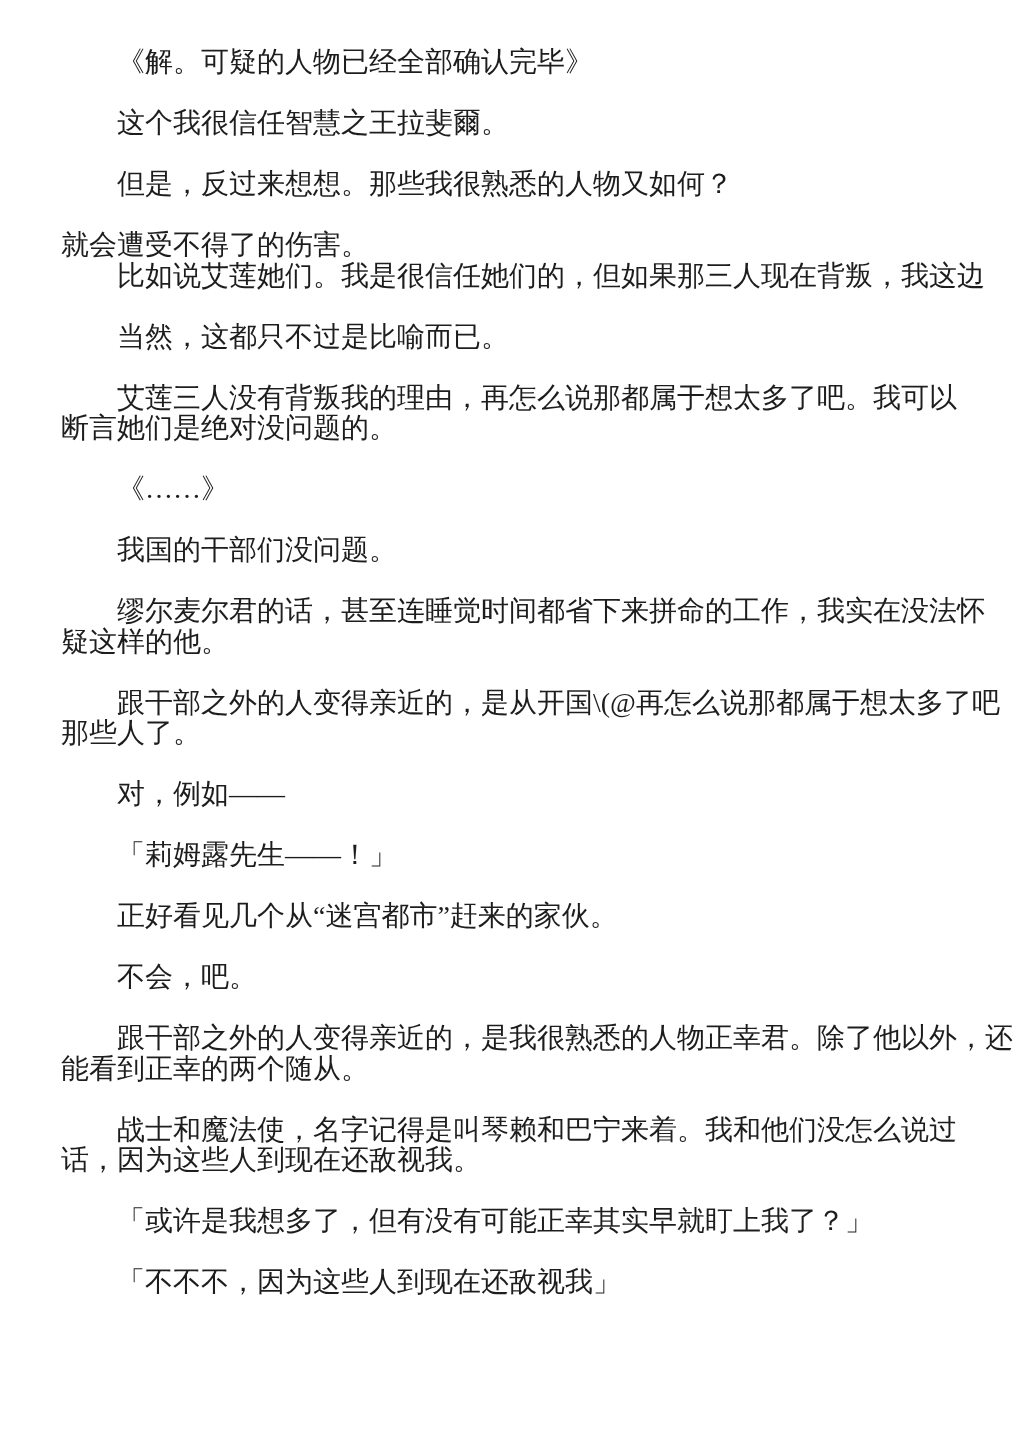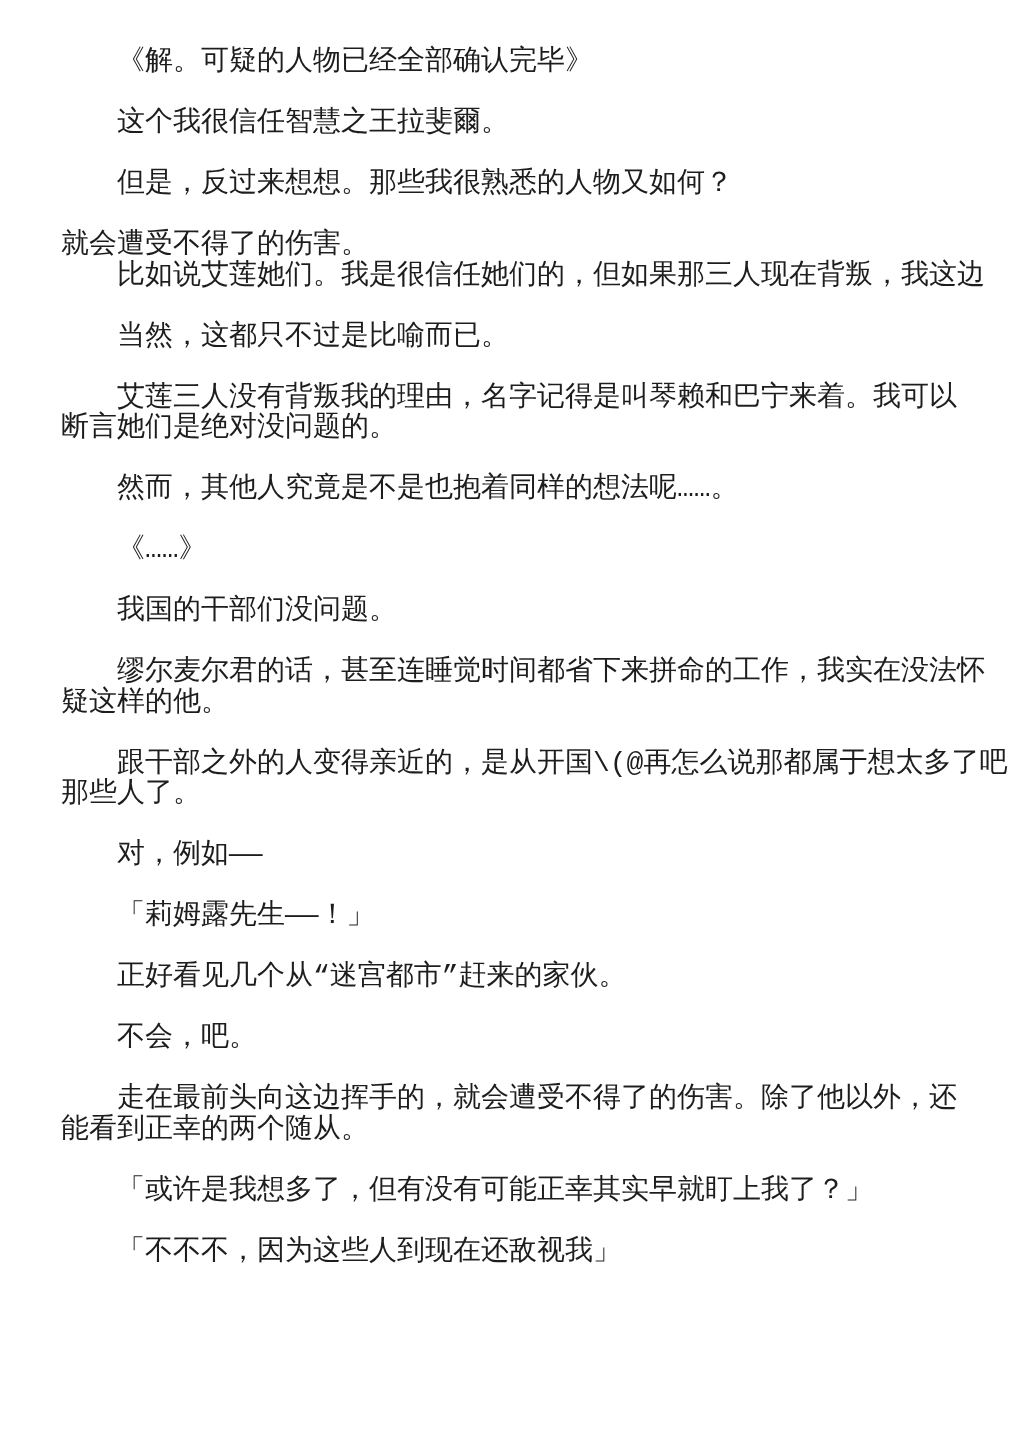--- a/index.html
+++ b/index.html
@@ -10,21 +10,21 @@
     width: 1017px;
     height: 1437px;
     background: #ffffff;
     overflow: hidden;
   }
   .page {
     box-sizing: border-box;
     width: 1017px;
     height: 1437px;
     padding: 47px 60px 0 61px;
-    font-family: Liberation Mono, monospace;
+    font-family: Liberation Serif, serif;
     font-size: 28px;
     line-height: 30.5px;
     color: #1d1d1d;
   }
   .para {
     margin: 0 0 30.5px 0;
     padding: 0;
   }
   .line {
     display: block;
@@ -54,27 +54,24 @@
   <p class="para">
     <span class="line">就会遭受不得了的伤害。</span>
     <span class="line indent">比如说艾莲她们。我是很信任她们的，但如果那三人现在背叛，我这边</span>
   </p>
 
   <p class="para">
     <span class="line indent">当然，这都只不过是比喻而已。</span>
   </p>
 
   <p class="para">
-    <span class="line indent">艾莲三人没有背叛我的理由，名字记得是叫琴赖和巴宁来着。我可以</span>
+    <span class="line indent">艾莲三人没有背叛我的理由，再怎么说那都属于想太多了吧。我可以</span>
     <span class="line">断言她们是绝对没问题的。</span>
   </p>
 
-  <p class="para">
-    <span class="line indent">然而，其他人究竟是不是也抱着同样的想法呢……。</span>
-  </p>
 
   <p class="para">
     <span class="line indent">《……》</span>
   </p>
 
   <p class="para">
     <span class="line indent">我国的干部们没问题。</span>
   </p>
 
   <p class="para">
@@ -97,24 +94,28 @@
 
   <p class="para">
     <span class="line indent">正好看见几个从“迷宫都市”赶来的家伙。</span>
   </p>
 
   <p class="para">
     <span class="line indent">不会，吧。</span>
   </p>
 
   <p class="para">
-    <span class="line indent">走在最前头向这边挥手的，就会遭受不得了的伤害。除了他以外，还</span>
+    <span class="line indent">跟干部之外的人变得亲近的，是我很熟悉的人物正幸君。除了他以外，还</span>
     <span class="line">能看到正幸的两个随从。</span>
   </p>
 
+  <p class="para">
+    <span class="line indent">战士和魔法使，名字记得是叫琴赖和巴宁来着。我和他们没怎么说过</span>
+    <span class="line">话，因为这些人到现在还敌视我。</span>
+  </p>
 
   <p class="para">
     <span class="line indent">「或许是我想多了，但有没有可能正幸其实早就盯上我了？」</span>
   </p>
 
   <p class="para">
     <span class="line indent">「不不不，因为这些人到现在还敌视我」</span>
   </p>
 
 </div>

